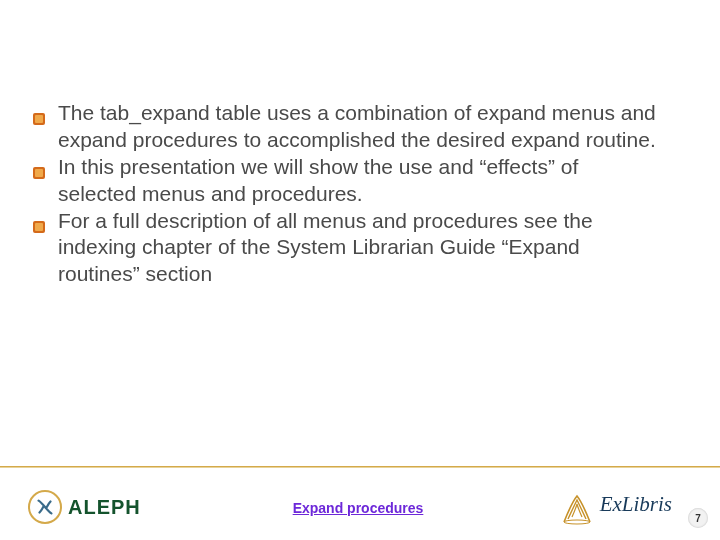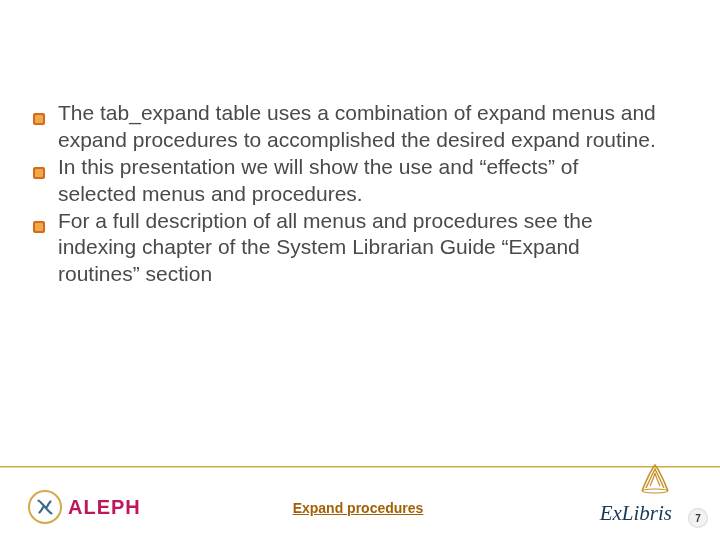--- a/index.html
+++ b/index.html
@@ -7,23 +7,23 @@
   .slide { position: relative; width: 720px; height: 540px; background: #fff; }
   .title { position: absolute; left: 32px; top: 28px; font-size: 25px; font-weight: 700; color: #1a6f98; font-family: Verdana, sans-serif; }
   .bullets { position: absolute; left: 58px; top: 80px; width: 600px; margin-top: 20px; }
   .bullets li { list-style: none; position: relative; font-size: 21px; color: #4a4a4a; line-height: 1.28; font-family: Verdana, sans-serif; margin-bottom: 0; }
   .bullets li .bullet-icon { position: absolute; left: -26px; top: 6px; width: 14px; height: 14px; }
   .footer-rule { position: absolute; left: 0; right: 0; bottom: 72px; height: 2px; background: linear-gradient(to bottom, #d4a94a 0%, #d4a94a 50%, #e8d39a 50%, #e8d39a 100%); }
   .footer { position: absolute; left: 0; bottom: 0; width: 720px; height: 72px; }
   .logo-aleph { position: absolute; left: 28px; bottom: 16px; display: flex; align-items: center; gap: 6px; }
   .aleph-mark { width: 34px; height: 34px; border: 2px solid #d4a94a; border-radius: 50%; display: flex; align-items: center; justify-content: center; position: relative; }
   .aleph-mark svg { width: 22px; height: 22px; }
-  .aleph-text { font-family: Arial, sans-serif; font-size: 20px; font-weight: 700; color: #be185d; letter-spacing: 1px; }
-  .footer-title { position: absolute; left: 0; width: 716px; bottom: 24px; text-align: center; font-size: 14px; font-weight: 700; text-decoration: underline; color: #a16207; font-family: Verdana, sans-serif; }
-  .logo-exlibris { position: absolute; right: 48px; bottom: 14px; display: flex; align-items: flex-end; gap: 6px; flex-direction: column; }
+  .aleph-text { font-family: Arial, sans-serif; font-size: 20px; font-weight: 700; color: #14532d; letter-spacing: 1px; }
+  .footer-title { position: absolute; left: 0; width: 716px; bottom: 24px; text-align: center; font-size: 14px; font-weight: 700; text-decoration: underline; color: #6d28d9; font-family: Verdana, sans-serif; }
+  .logo-exlibris { position: absolute; right: 48px; bottom: 14px; display: flex; align-items: flex-start; gap: 6px; }
   .ex-mark { width: 34px; height: 34px; position: relative; }
   .ex-text { font-family: Georgia, 'Times New Roman', serif; font-size: 21px; font-style: italic; color: #183a5a; font-weight: 500; }
   .pagenum { position: absolute; right: 12px; bottom: 12px; width: 20px; height: 20px; border-radius: 50%; background: #f2f2f2; box-shadow: inset 0 0 2px rgba(0,0,0,0.25); display: flex; align-items: center; justify-content: center; font-size: 10px; font-weight: 700; color: #333; font-family: Arial, sans-serif; }
 </style>
 </head>
 <body>
 
 <div class="slide">
 
 

